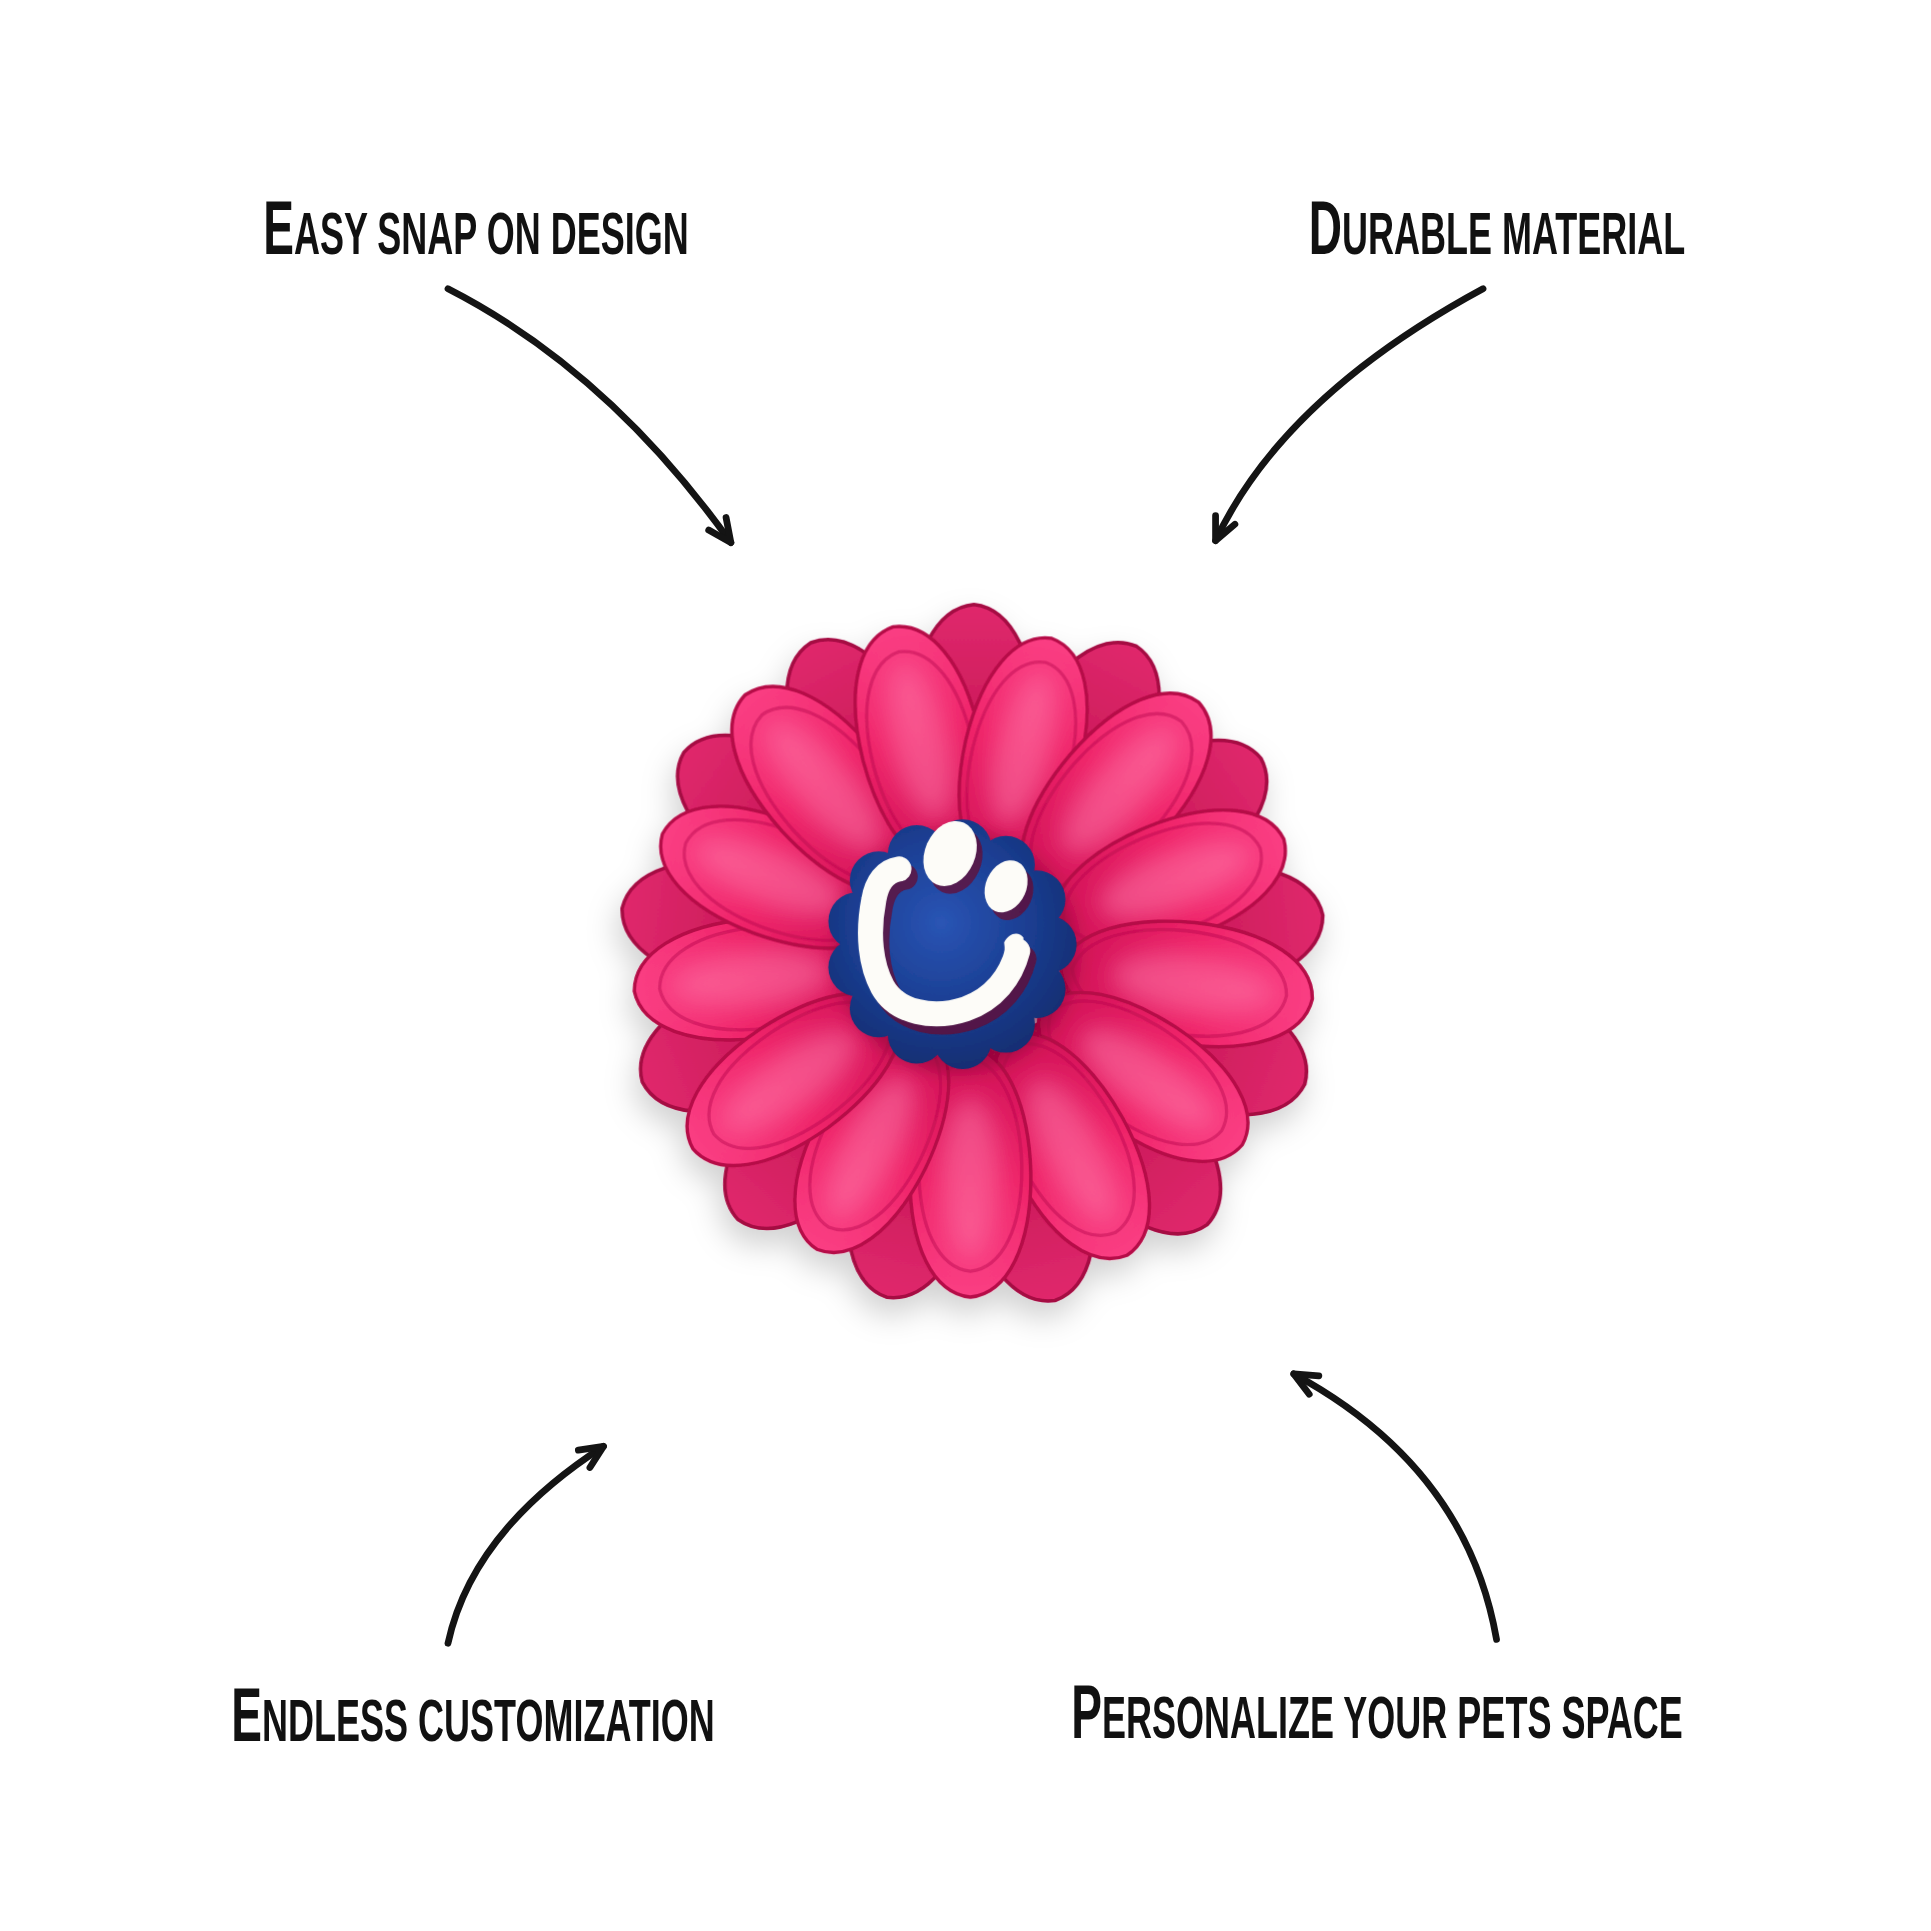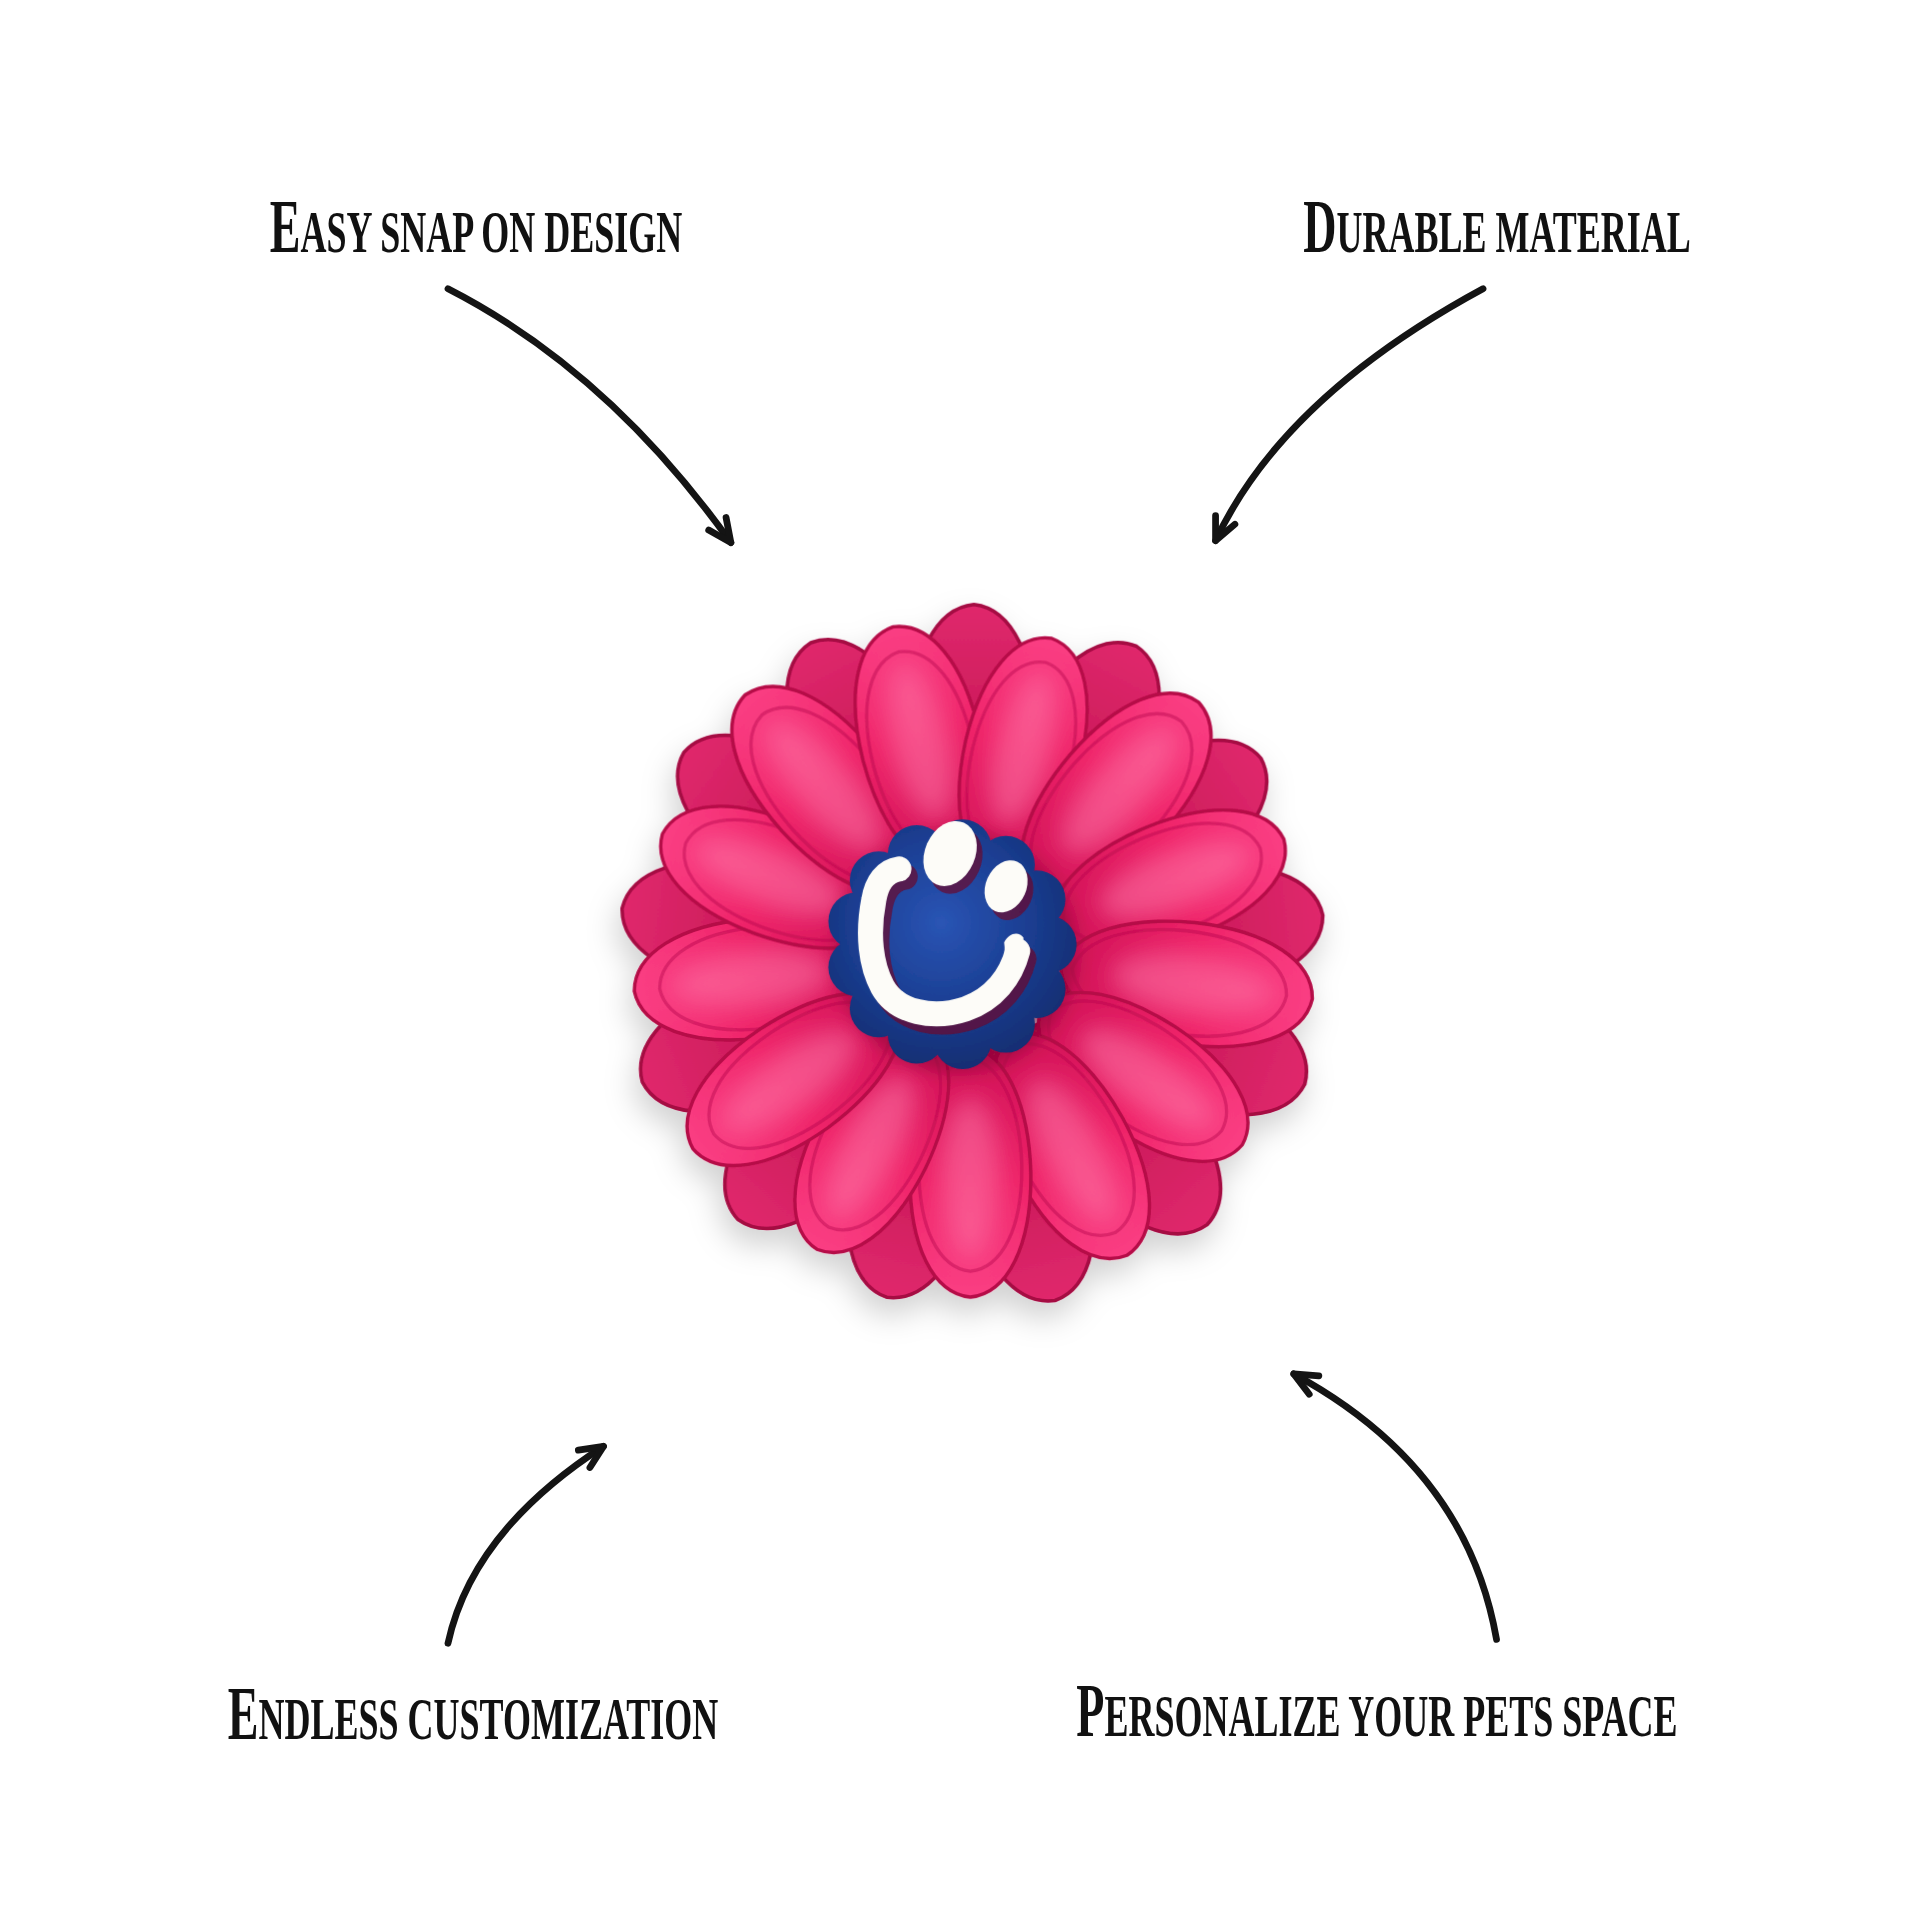--- a/index.html
+++ b/index.html
@@ -1,21 +1,21 @@
 <!DOCTYPE html>
 <html><head>
 <meta charset="utf-8">
 <style>
   html,body{margin:0;padding:0;background:#ffffff;}
   .canvas{
     position:relative;
     width:1931px;height:1931px;
     background:#ffffff;
     overflow:hidden;
-    font-family:Liberation Serif, serif;
+    font-family:Liberation Sans, sans-serif;
   }
   .scene-svg{position:absolute;left:0;top:0;width:1931px;height:1931px;}
   .feature-label{
     position:absolute;
     transform:translate(-50%,-50%) scaleX(0.6);
     white-space:nowrap;
     font-weight:700;
     font-size:60px;
     line-height:1;
     letter-spacing:0px;

